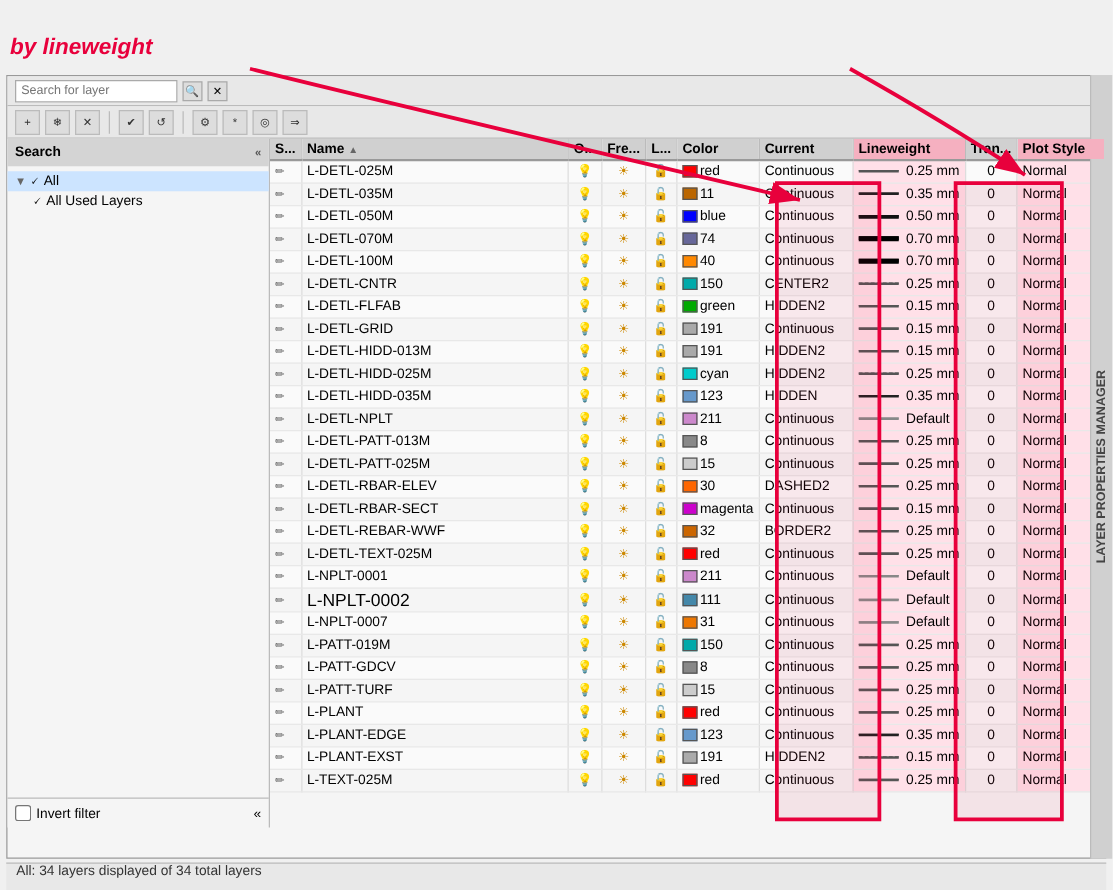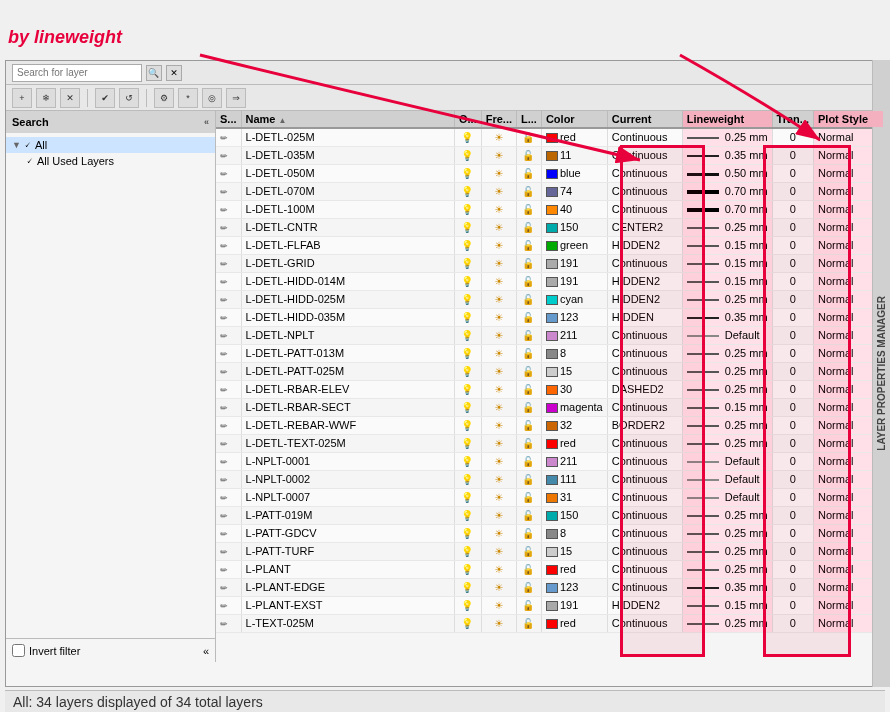--- a/index.html
+++ b/index.html
@@ -206,23 +206,22 @@
     
     .status-bar {
       position: absolute;
       bottom: 0;
       left: 5px;
       right: 5px;
       height: 22px;
       background: #e8e8e8;
       border-top: 1px solid #bbb;
       display: flex;
-      align-items: center;
       padding: 0 8px;
-      font-size: 14px;
+      font-size: 11px;
       color: #333;
     }
 
     
     .side-label {
       position: absolute;
       right: 0;
       top: 60px;
       bottom: 25px;
       width: 18px;
@@ -481,21 +480,21 @@
     <td>Continuous</td>
     <td class="col-linewt">
       <span style="display:inline-block;width:32px;height:1.5px;background:#555;border-top:0.5px solid #555;vertical-align:middle;margin-right:3px;"></span>
       0.15 mm
     </td>
     <td style="text-align:center;">0</td>
     <td class="col-plotstyle">Normal</td>
   </tr>
             <tr style="background: rgb(250, 250, 250);">
     <td><span style="font-size:9px;color:#666;">✏</span></td>
-    <td style="font-size:11px;">L-DETL-HIDD-014M</td>
+    <td style="font-size:11px;">L-DETL-HIDD-013M</td>
     <td style="text-align:center;"><span style="font-size:10px;color:#cc9900;">💡</span></td>
     <td style="text-align:center;"><span style="font-size:10px;color:#cc8800;">☀</span></td>
     <td style="text-align:center;"><span style="font-size:10px;color:#aaa;">🔓</span></td>
     <td><span class="color-swatch" style="background:#aaaaaa;"></span>191</td>
     <td>HIDDEN2</td>
     <td class="col-linewt">
       <span style="display:inline-block;width:32px;height:1.5px;background:#555;border-top:0.5px dashed #555;vertical-align:middle;margin-right:3px;"></span>
       0.15 mm
     </td>
     <td style="text-align:center;">0</td>
@@ -646,21 +645,21 @@
     <td>Continuous</td>
     <td class="col-linewt">
       <span style="display:inline-block;width:32px;height:2px;background:#888;border-top:1px solid #888;vertical-align:middle;margin-right:3px;"></span>
       Default
     </td>
     <td style="text-align:center;">0</td>
     <td class="col-plotstyle">Normal</td>
   </tr>
             <tr>
     <td><span style="font-size:9px;color:#666;">✏</span></td>
-    <td style="font-size:11px;">L-NPLT-0002</td>
+    <td style="font-size:14px;">L-NPLT-0002</td>
     <td style="text-align:center;"><span style="font-size:10px;color:#cc9900;">💡</span></td>
     <td style="text-align:center;"><span style="font-size:10px;color:#cc8800;">☀</span></td>
     <td style="text-align:center;"><span style="font-size:10px;color:#aaa;">🔓</span></td>
     <td><span class="color-swatch" style="background:#4488aa;"></span>111</td>
     <td>Continuous</td>
     <td class="col-linewt">
       <span style="display:inline-block;width:32px;height:2px;background:#888;border-top:1px solid #888;vertical-align:middle;margin-right:3px;"></span>
       Default
     </td>
     <td style="text-align:center;">0</td>

